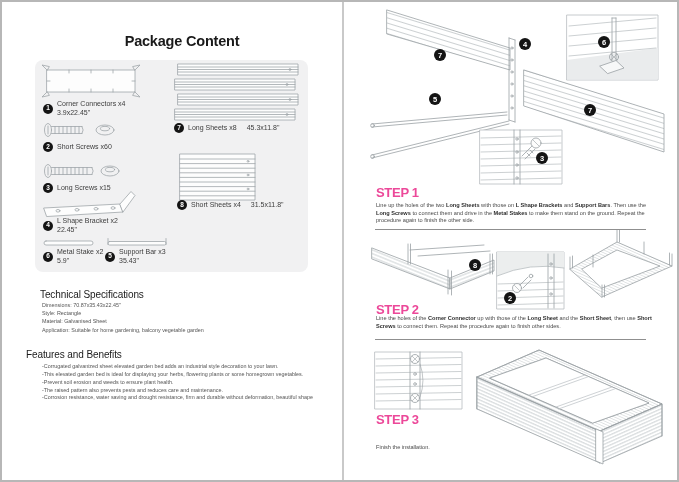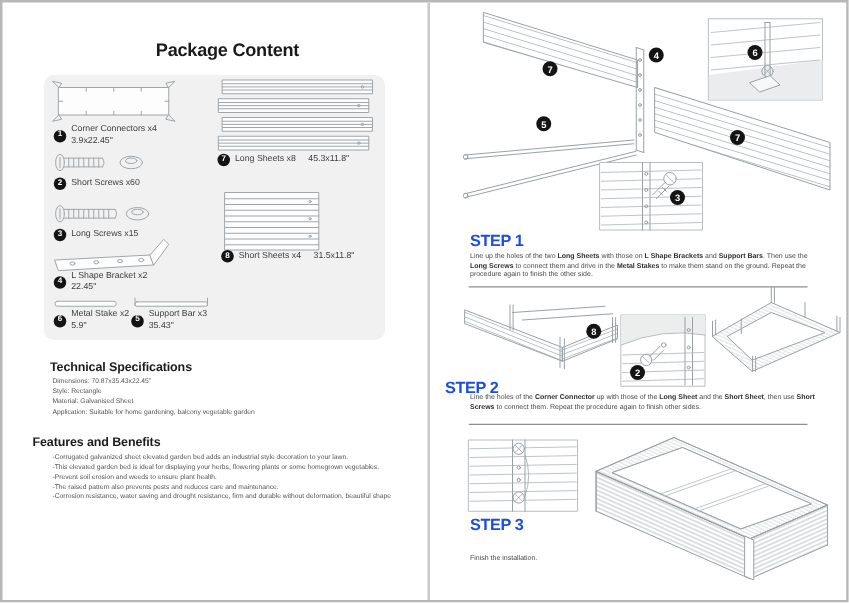--- a/index.html
+++ b/index.html
@@ -10,27 +10,27 @@
   .right-art{left:342px;}
   
   .title{position:absolute;left:30px;top:31px;width:300px;text-align:center;
          font-size:14.5px;font-weight:bold;color:#1a1a1a;letter-spacing:-0.2px;}
   .panel{position:absolute;left:33px;top:58px;width:273px;height:212px;background:#f1f1f2;border-radius:8px;}
   .plabel{position:absolute;display:flex;align-items:center;gap:4px;color:#3d3d3d;font-size:7px;line-height:8.5px;}
   .plabel .ptxt{display:flex;flex-direction:column;}
   .pnum{width:10px;height:10px;border-radius:50%;background:#141414;color:#fff;font-size:6.5px;
         font-weight:bold;display:flex;align-items:center;justify-content:center;flex:0 0 10px;}
   .pdim-inline{margin-left:6px;}
-  .sec-h{position:absolute;font-size:10px;font-weight:bold;color:#1b1b1b;letter-spacing:-0.1px;margin:0;}
+  .sec-h{position:absolute;font-size:10px;font-weight:normal;color:#1b1b1b;letter-spacing:-0.1px;margin:0;}
   .sec-lines{position:absolute;font-size:5.4px;color:#555;margin:0;}
   .sec-lines p{margin:0;}
   .spec-lines p{line-height:8.2px;}
   .feat-lines p{line-height:7.85px;}
   
-  .step-h{position:absolute;font-size:13px;font-weight:600;color:#1d4ed8;letter-spacing:-0.3px;margin:0;}
+  .step-h{position:absolute;font-size:13px;font-weight:600;color:#ec4899;letter-spacing:-0.3px;margin:0;}
   .step-p{position:absolute;font-size:5.6px;line-height:7.5px;color:#4a4a4a;margin:0;}
   .step-p .b{font-weight:bold;color:#2e2e2e;}
   .rule{position:absolute;height:1px;background:#8f8f8f;}
   .marker{position:absolute;width:12px;height:12px;border-radius:50%;background:#141414;color:#fff;
           font-size:7.5px;font-weight:bold;display:flex;align-items:center;justify-content:center;}
 </style>
 </head>
 <body>
 
 <div class="page">
@@ -302,20 +302,20 @@
     <div class="marker" style="left:596px;top:34px">6</div>
     <div class="marker" style="left:534px;top:150px">3</div>
     <div class="marker" style="left:582px;top:102px">7</div>
     <div class="marker" style="left:467px;top:257px">8</div>
     <div class="marker" style="left:502px;top:290px">2</div>
 
     <h2 class="step-h" style="left:374px;top:183px">STEP 1</h2>
     <p class="step-p" style="left:374px;top:200px;width:276px"><span>Line up the holes of the two </span><span class="b">Long Sheets</span><span> with those on </span><span class="b">L Shape Brackets</span><span> and </span><span class="b">Support Bars</span><span>. Then use the </span><span class="b">Long Screws</span><span> to connect them and drive in the </span><span class="b">Metal Stakes</span><span> to make them stand on the ground. Repeat the procedure again to finish the other side.</span></p>
     <div class="rule" style="left:373px;top:227px;width:271px"></div>
 
-    <h2 class="step-h" style="left:354px;top:300px">STEP 2</h2>
+    <h2 class="step-h" style="left:374px;top:300px">STEP 2</h2>
     <p class="step-p" style="left:374px;top:313px;width:276px"><span>Line the holes of the </span><span class="b">Corner Connector</span><span> up with those of the </span><span class="b">Long Sheet</span><span> and the </span><span class="b">Short Sheet</span><span>, then use </span><span class="b">Short Screws</span><span> to connect them. Repeat the procedure again to finish other sides.</span></p>
     <div class="rule" style="left:373px;top:337px;width:271px"></div>
 
     <h2 class="step-h" style="left:374px;top:410px">STEP 3</h2>
     <p class="step-p" style="left:374px;top:442px;width:200px"><span>Finish the installation.</span></p>
   </section>
 </div>
 
 </body></html>

